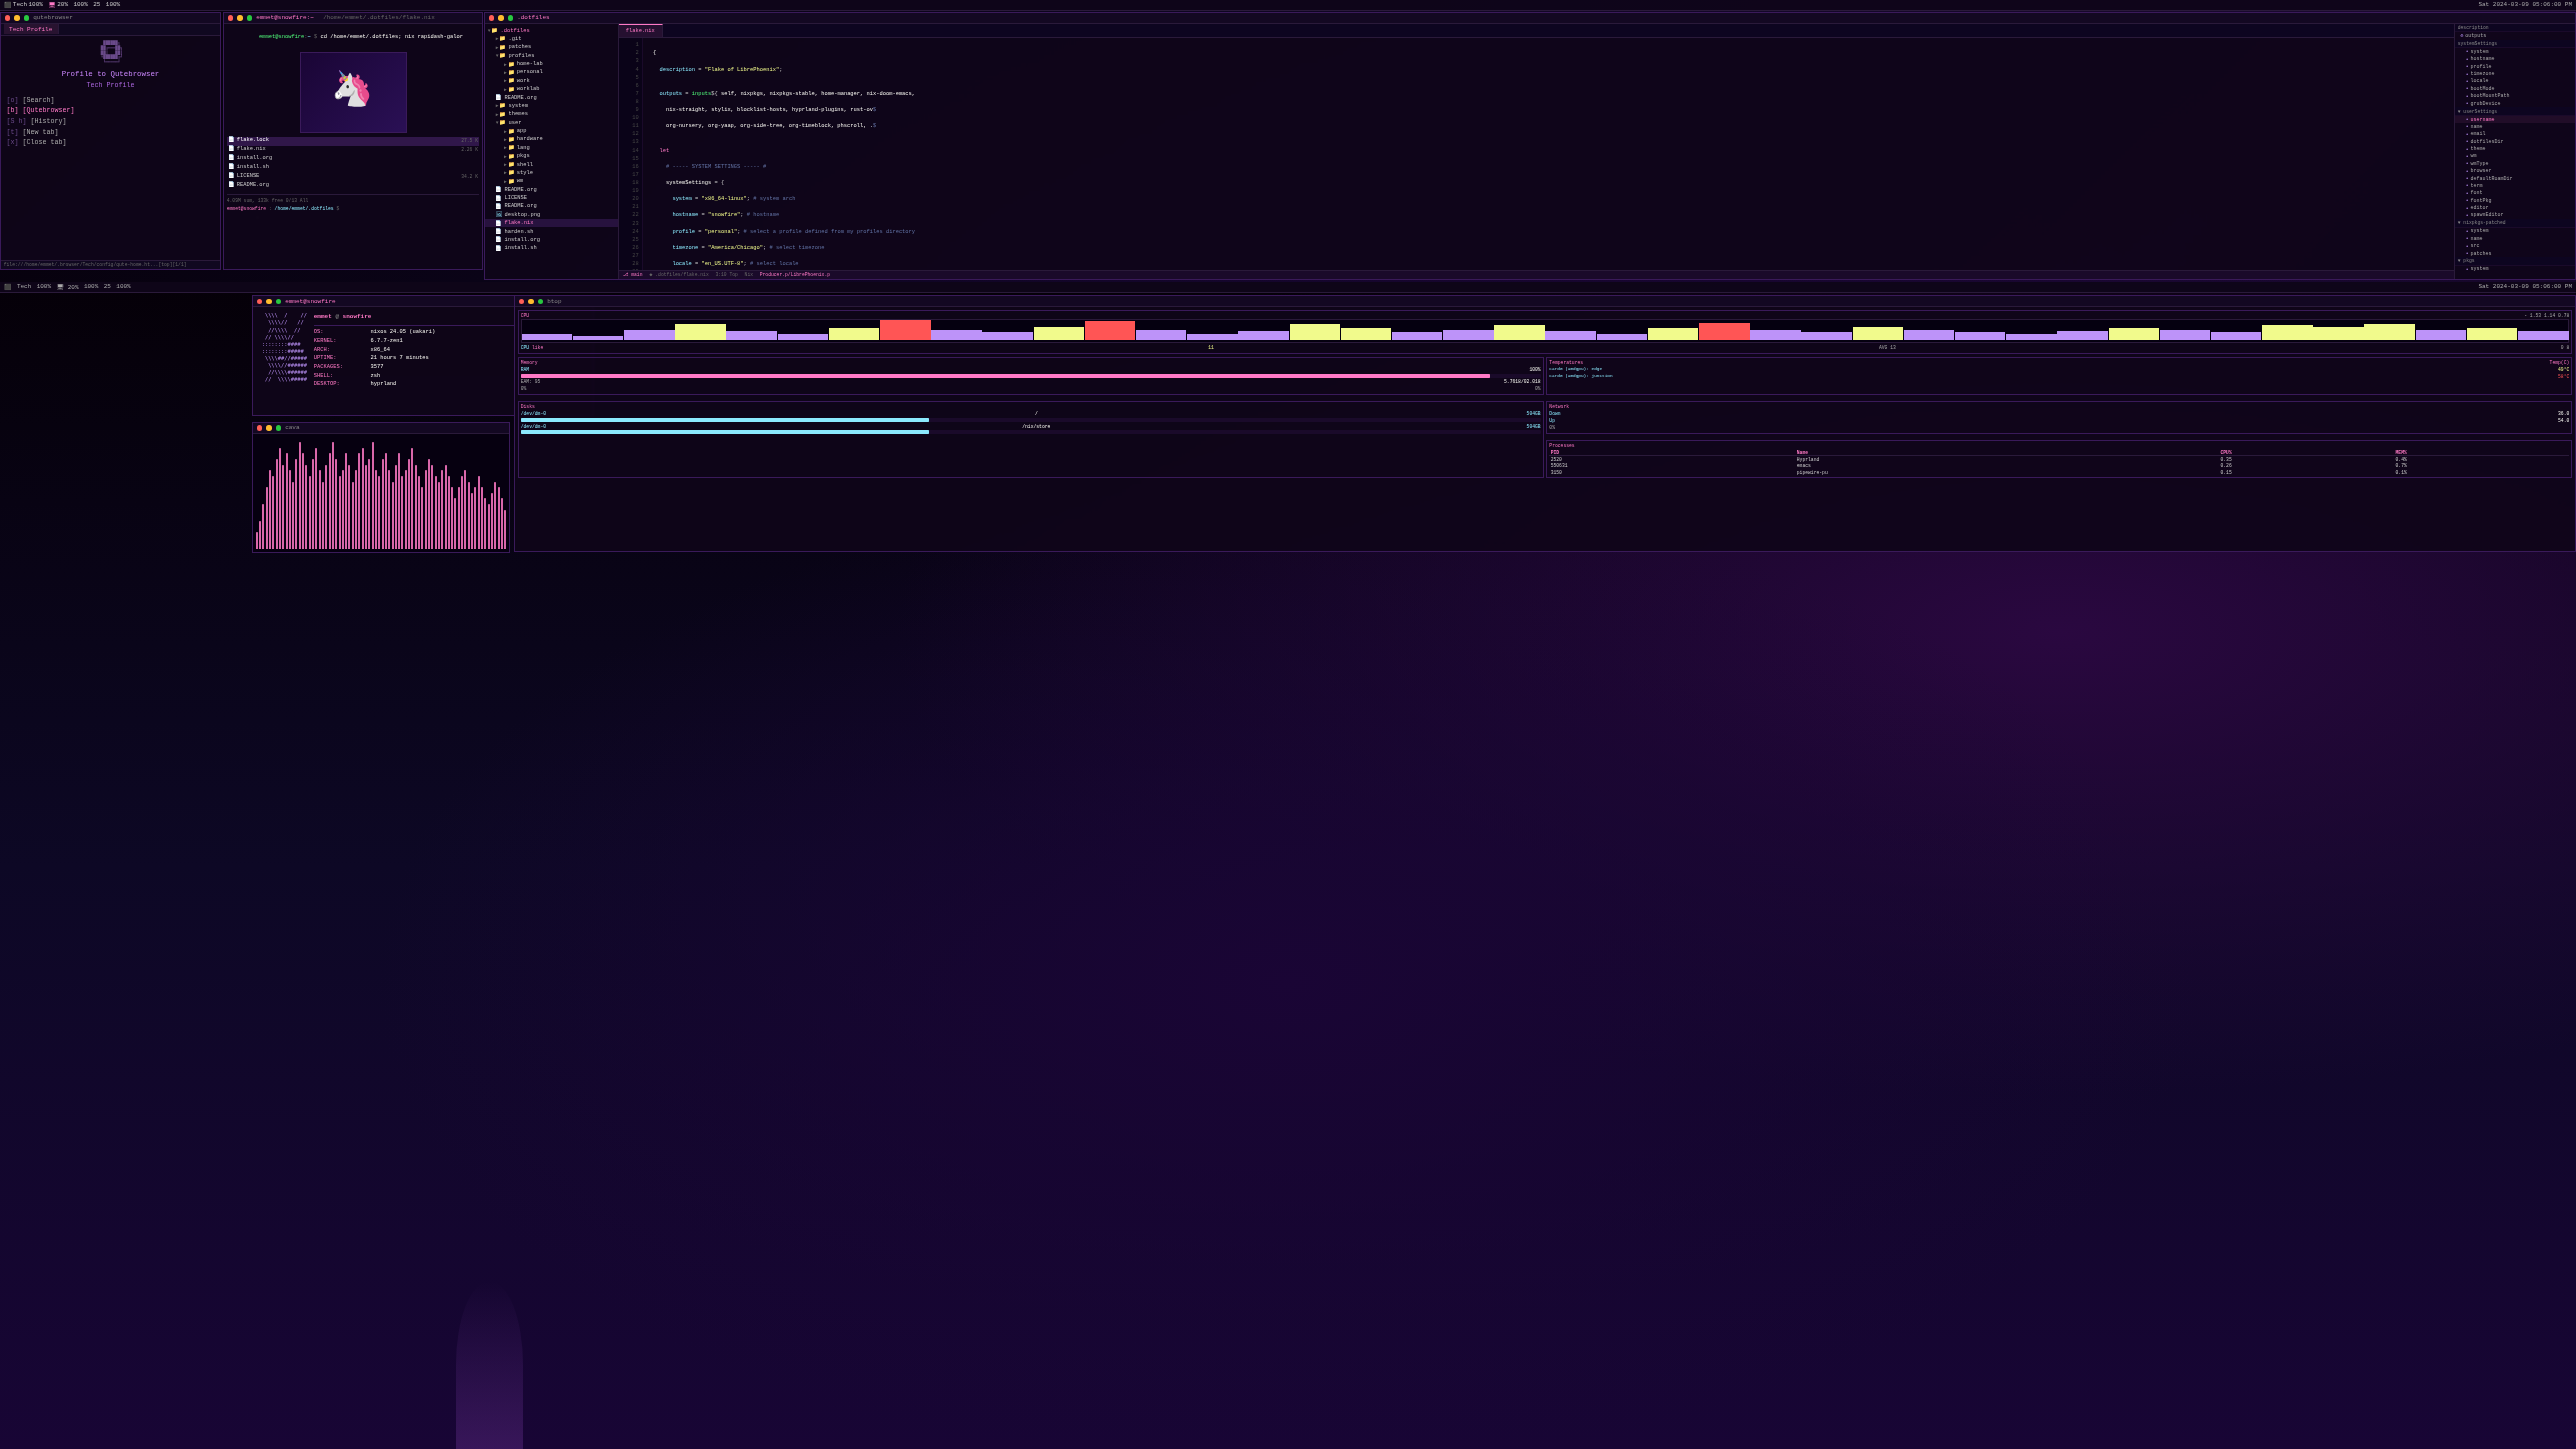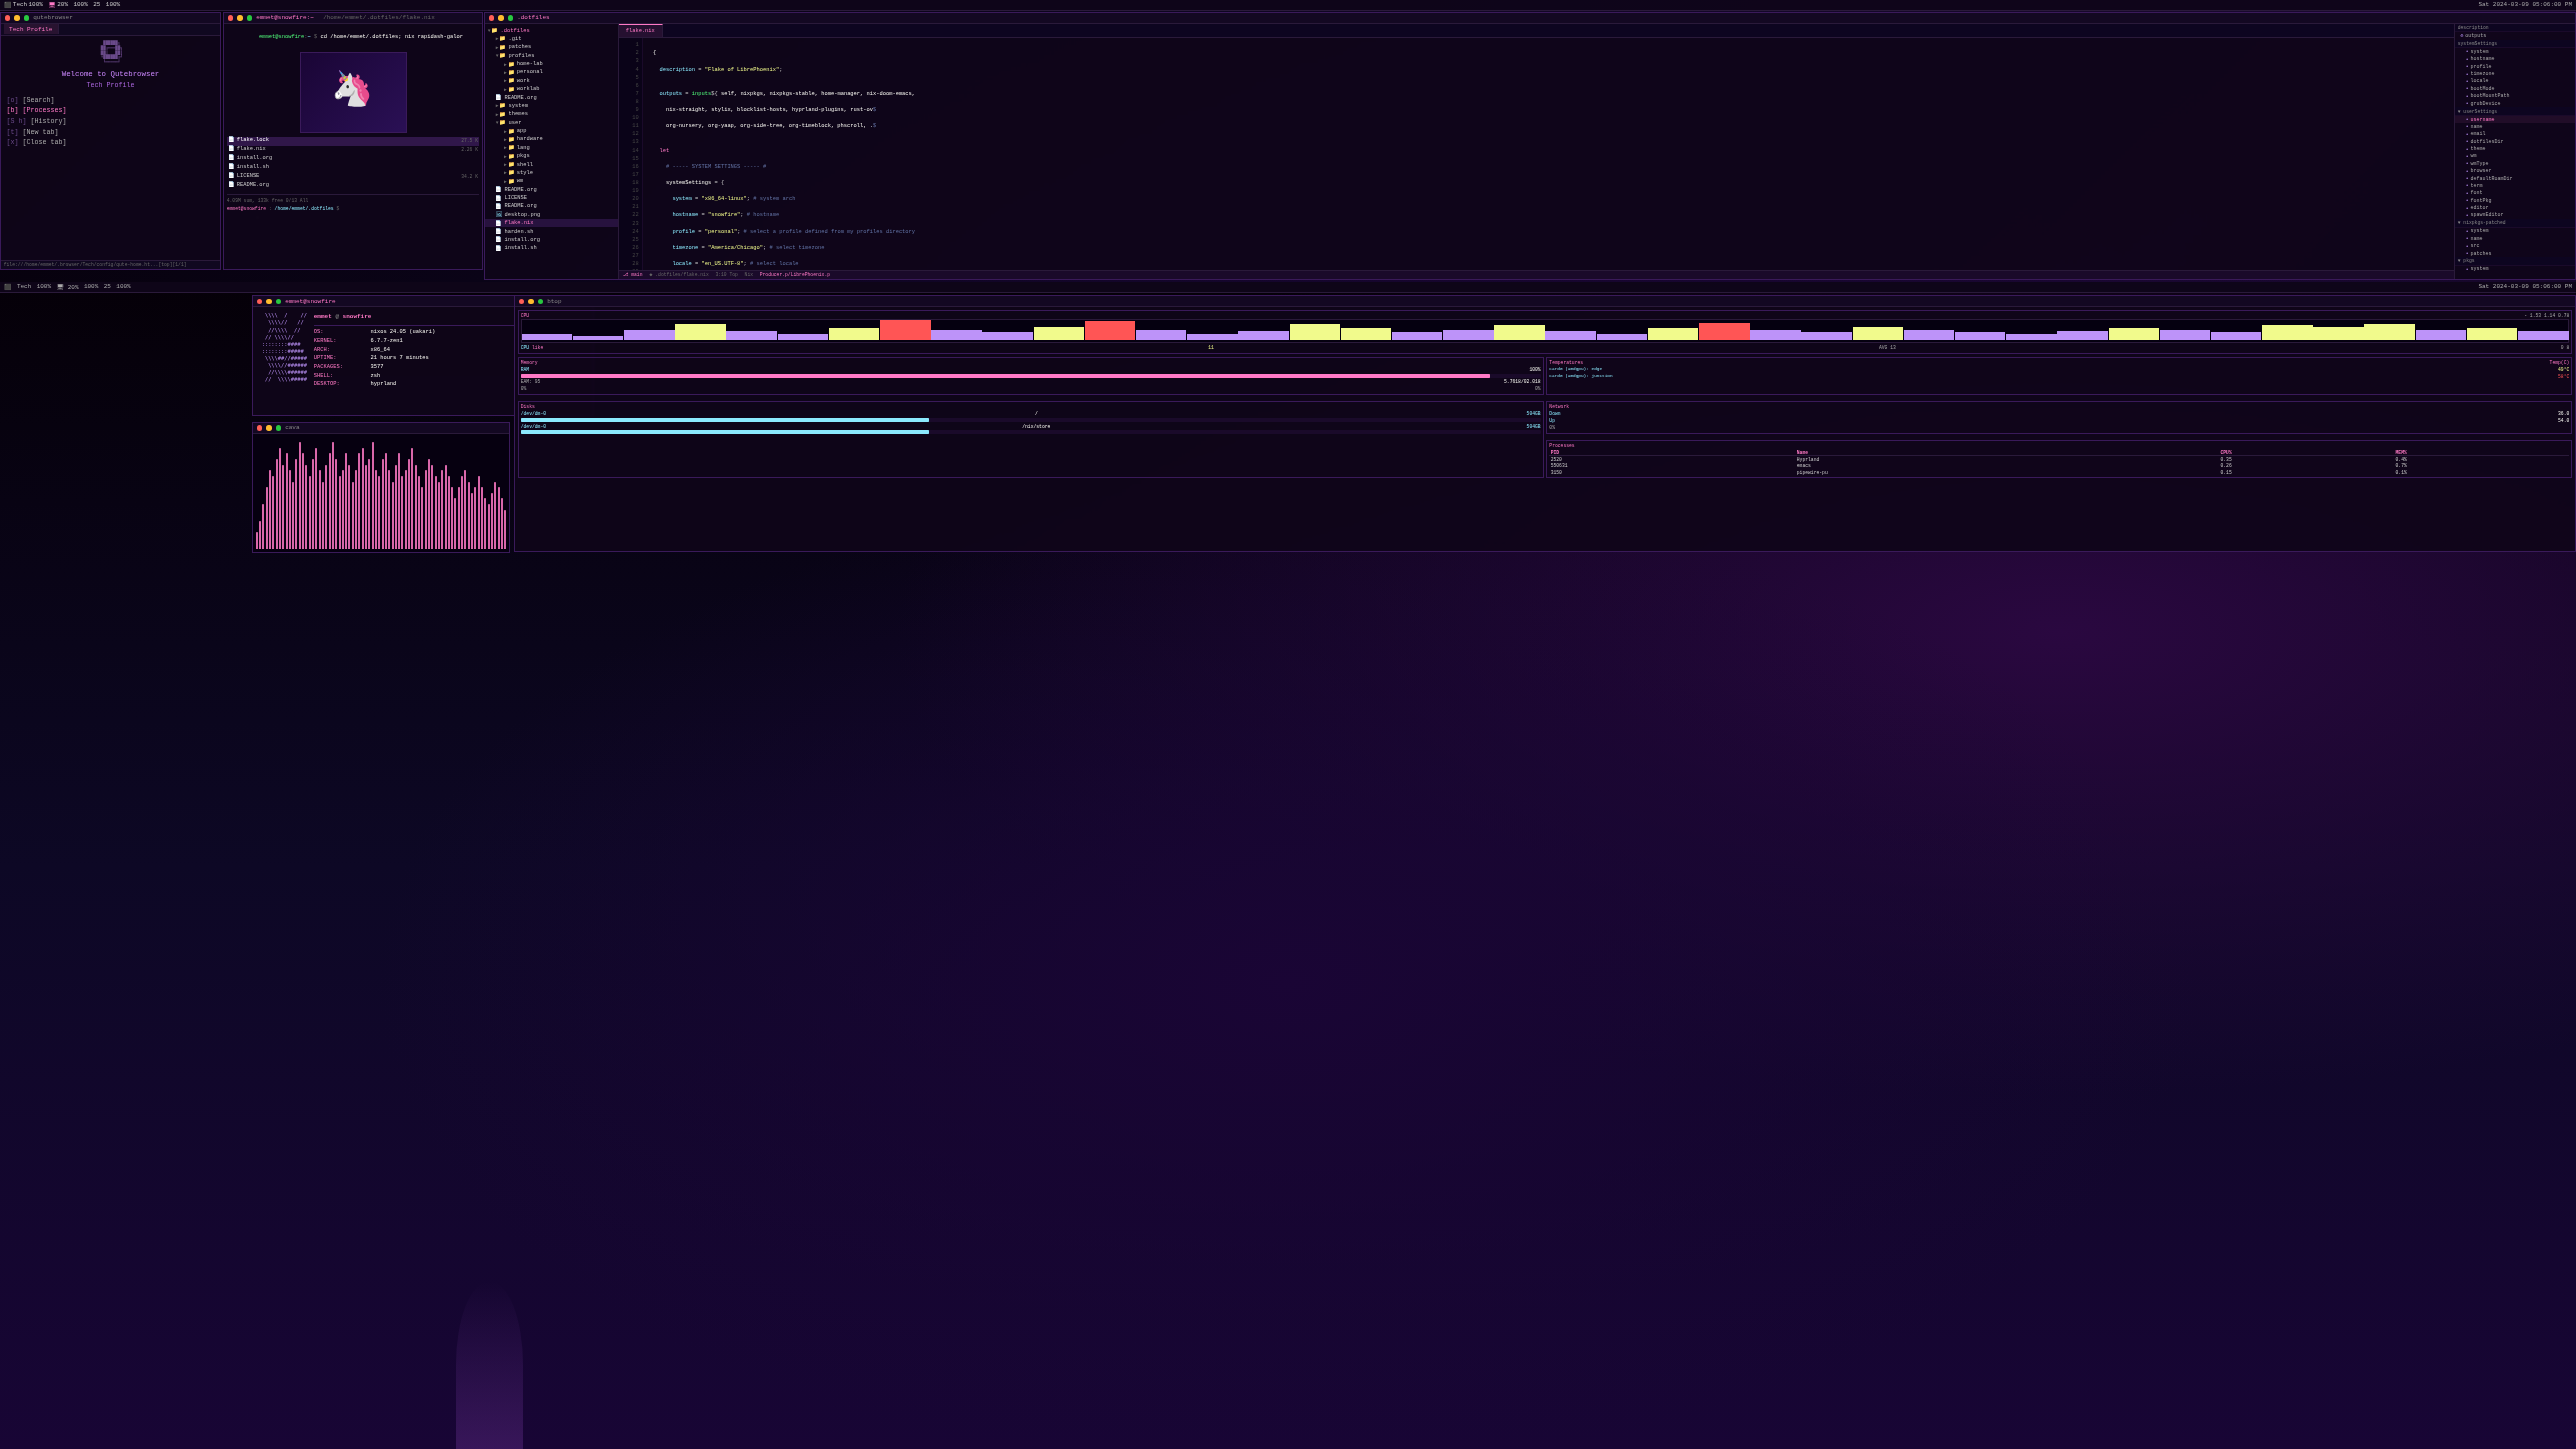--- a/index.html
+++ b/index.html
@@ -622,25 +622,25 @@
       </div>
       <div class="qute-tabbar">
         <span class="qute-tab active">Tech Profile</span>
       </div>
       <div class="qute-content">
         <pre class="ascii-art">  ██████╗ 
  ██╔═══██╗
  ██║   ██║
  ╚██████╔╝
   ╚═════╝ </pre>
-        <div class="qute-welcome">Welcome to Qutebrowser</div>
+        <div class="qute-welcome">Profile to Qutebrowser</div>
         <div class="qute-profile">Tech Profile</div>
         <ul class="qute-menu">
           <li><span class="shortcut">[o]</span> [Search]</li>
-          <li><span class="highlight">[b]</span> <span class="highlight">[Processes]</span></li>
+          <li><span class="highlight">[b]</span> <span class="highlight">[Qutebrowser]</span></li>
           <li><span class="shortcut">[S h]</span> [History]</li>
           <li><span class="shortcut">[t]</span> [New tab]</li>
           <li><span class="shortcut">[x]</span> [Close tab]</li>
         </ul>
       </div>
       <div class="qute-statusbar">
         <span style="font-size:4.7px; color:#666;">file:///home/emmet/.browser/Tech/config/qute-home.ht...[top][1/1]</span>
       </div>
     </div>
 

